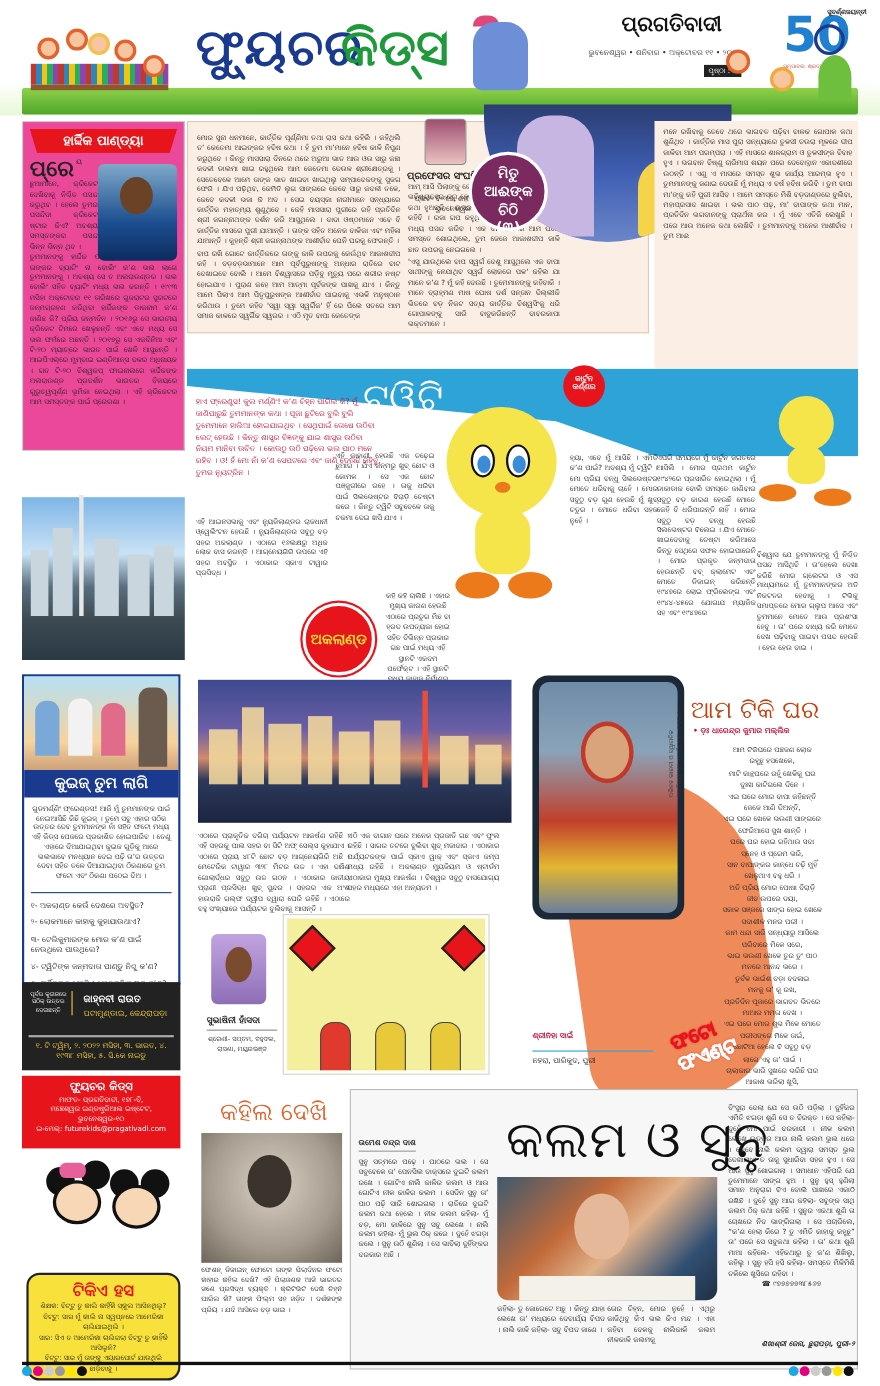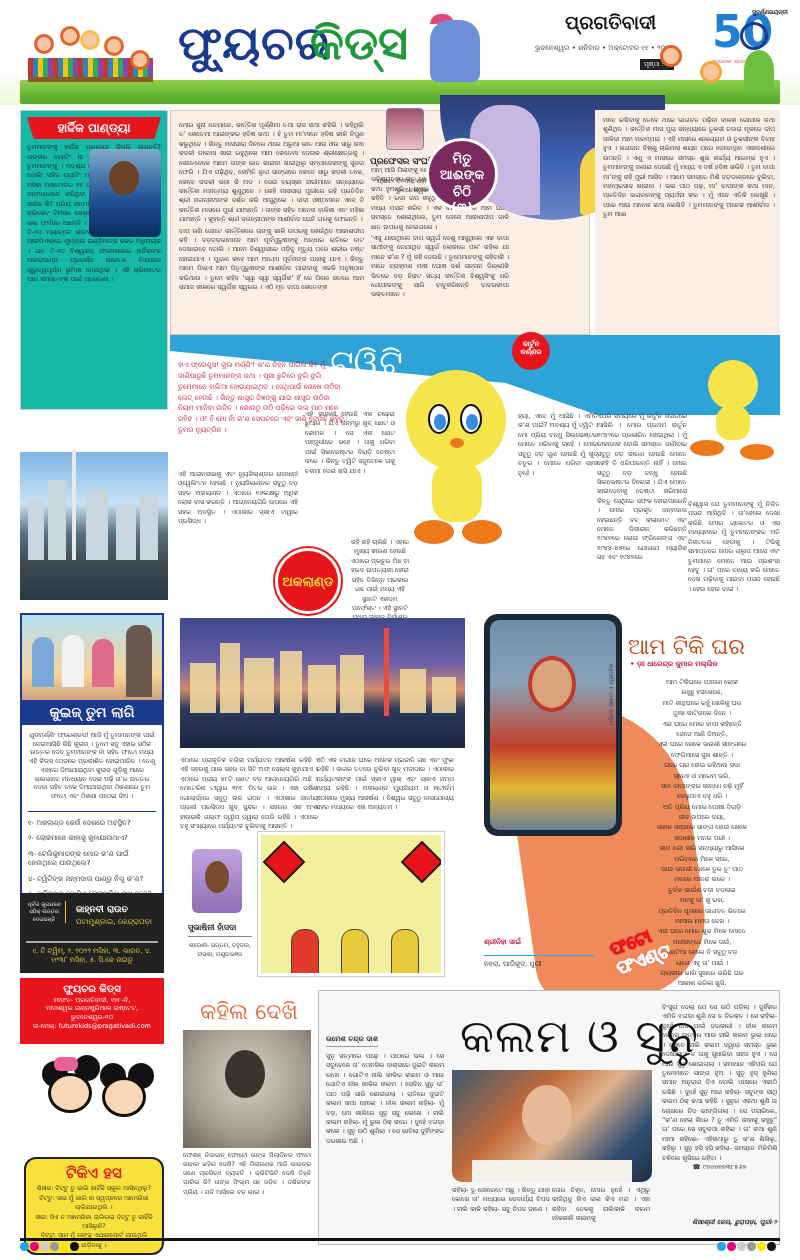--- a/index.html
+++ b/index.html
@@ -21,21 +21,21 @@
   #paper-date { left: 535px; top: 44px; font-size: 7px; color: #333; }
   #page-no { left: 640px; top: 59px; background: #222; color: #fff; font-size: 6.5px; padding: 1px 4px; }
   #anniv { left: 712px; top: 10px; width: 70px; height: 58px; }
   #anniv .five { font-size: 44px; font-weight: bold; color: #1f7fd0; line-height: 1; }
   #anniv .seal { position: absolute; left: 28px; top: 12px; width: 28px; height: 28px; border-radius: 50%; border: 3px solid #1a3a8f; }
   #anniv .sub { position: absolute; left: 0; top: 48px; font-size: 5px; color: #c0392b; white-space: nowrap; }
   #anniv .top { position: absolute; left: 40px; top: -2px; font-size: 6px; font-weight: bold; color: #111; }
   #kids-right { left: 660px; top: 45px; width: 120px; height: 50px; }
 
   
-  #hardik { left: 20px; top: 110px; width: 148px; height: 300px; border: 1px solid #ccc; background: #14b8a6; }
+  #hardik { left: 20px; top: 110px; width: 148px; height: 300px; border: 1px solid #ccc; background: #ec4899; }
   #hardik .head { margin: 6px 6px 0; background: #e8141b; color: #fff; font-weight: bold; font-size: 12px; text-align: center; padding: 3px 0; clip-path: polygon(0 0,100% 0,95% 100%,5% 100%); }
   #hardik .photo { position: absolute; right: 6px; top: 38px; width: 72px; height: 88px; border-radius: 6px; background: linear-gradient(#7fa9c9,#1d4f91 60%,#0d2c60); }
   #hardik .photo .face { position: absolute; left: 20px; top: 12px; width: 30px; height: 34px; border-radius: 50%; background: #6b4226; }
   #hardik .drop { font-size: 20px; font-weight: bold; float: left; margin-right: 2px; line-height: 1; }
   #hardik .body { padding: 4px 6px; }
 
   #city1 { left: 20px; top: 452px; width: 148px; height: 148px; background: linear-gradient(#7fb6e6 0%, #c9e2f5 35%, #5a6f7f 55%, #3d4a52 75%, #2a3a45 100%); }
   #city1 .bld { position: absolute; bottom: 40px; background: #c9d6de; }
   #city1 .tower { position: absolute; left: 52px; bottom: 40px; width: 4px; height: 110px; background: #e8e8e8; }
 
@@ -61,21 +61,21 @@
   .ear { position: absolute; width: 26px; height: 26px; border-radius: 50%; background: #111; }
   .mface { position: absolute; width: 44px; height: 40px; border-radius: 50%; background: #f7d7b5; border: 3px solid #111; }
   #joke .card { position: absolute; left: 4px; top: 110px; width: 140px; height: 98px; background: #f8e13a; border: 2px solid #222; border-radius: 12px; padding: 4px; text-align: center; }
   #joke .card .t { font-size: 15px; font-weight: bold; color: #e8141b; }
   #joke .card .l { font-size: 6.3px; line-height: 1.5; }
   #reg-left { left: 20px; top: 1242px; }
   #reg-right { left: 717px; top: 1242px; }
   .dot { display: inline-block; width: 9px; height: 9px; border-radius: 50%; margin-right: 1px; }
 
   
-  #letter { left: 170px; top: 110px; width: 420px; height: 225px; background: #fbeee4; border: 1px solid #e2c9b5; }
+  #letter { left: 170px; top: 110px; width: 420px; height: 193px; background: #fbeee4; border: 1px solid #e2c9b5; }
   #letter .c1 { position: absolute; left: 8px; top: 10px; width: 185px; }
   #letter .c2 { position: absolute; left: 200px; top: 55px; width: 138px; }
   #author-photo { left: 386px; top: 108px; width: 38px; height: 42px; border-radius: 4px; background: linear-gradient(#a05070,#e9c2c2); border: 1px solid #888; }
   #author-name { left: 370px; top: 155px; font-size: 9px; font-weight: bold; }
   #author-addr { left: 372px; top: 177px; font-size: 6.5px; text-align: center; width: 80px; }
   #story-art { left: 440px; top: 95px; width: 225px; height: 125px; border-radius: 0 0 120px 120px; background: linear-gradient(#2b3d72,#3f5fb3 50%,#6b86c9); overflow: hidden; }
   #story-art .granny { position: absolute; left: 30px; top: 10px; width: 70px; height: 110px; background: #c8b6e2; border-radius: 30px 30px 0 0; }
   #story-art .child { position: absolute; left: 140px; top: 50px; width: 50px; height: 70px; background: #f5d44a; border-radius: 25px 25px 4px 4px; }
   #story-badge { left: 426px; top: 138px; width: 72px; height: 72px; border-radius: 50%; background: #7b2a5f; border: 3px solid #fff; color: #fff; text-align: center; font-size: 13px; font-weight: bold; padding-top: 10px; line-height: 1.25; }
   #letter-right { left: 595px; top: 110px; width: 185px; height: 225px; background: #fbeee4; }
@@ -181,20 +181,24 @@
   <div class="abs kid" style="left:40px;top:16px;width:22px;height:22px;border-color:#f2a93b;"></div>
   <div class="abs" style="left:84px;top:5px;width:30px;height:40px;background:#6fbf3e;border-radius:50% 50% 0 0;"></div>
 </div>
 
 <div id="hardik" class="abs">
   <div class="head">ହାର୍ଦ୍ଦିକ ପାଣ୍ଡ୍ୟା</div>
   <div class="photo">
       <div class="face"></div>
     </div>
   <div class="body txt">
+    <div style="width:62px;">
+      <span class="drop">ପ୍ରେ</span>
+      <span>ୟ ଛୁଆମାନେ, କ୍ରିକେଟ ଦେଖିବାକୁ ନିଶ୍ଚିତ ପସନ୍ଦ କରୁଥିବ । ହେଲେ ତୁମର ପସନ୍ଦିଦା କ୍ରିକେଟ ଷ୍ଟାର କିଏ? ଅବଶ୍ୟ ସମସ୍ତଙ୍କର ପସନ୍ଦ ଭିନ୍ନ ଭିନ୍ନ ଥିବ ।</span>
+    </div>
     <div>ତୁମମାନଙ୍କୁ ହାର୍ଦ୍ଦିକ ପାଣ୍ଡ୍ୟା କିପରି ଲାଗନ୍ତି? ତାଙ୍କର ବ୍ୟାଟିଂ ନା ବୋଲିଂ କ’ଣ ଭଲ ଲାଗେ ତୁମମାନଙ୍କୁ । ଅବଶ୍ୟ ସେ ତ ଅଲରାଉଣ୍ଡର । ଭଲ ବୋଲିଂ ସହିତ ବ୍ୟାଟିଂ ମଧ୍ୟ ଭଲ କରନ୍ତି । ୧୯୯୩ ମସିହା ଅକ୍ଟୋବର ୧୧ ତାରିଖରେ ଗୁଜରାଟର ସୁରଟରେ ଜନ୍ମଗ୍ରହଣ କରିଥିବା ହାର୍ଦ୍ଦିକଙ୍କ ଡାକନାମ କ’ଣ ଜାଣିଛ କି? ପ୍ରିୟ ଜନ୍ମଦିନ । ୨୦୧୬ରୁ ସେ ଭାରତୀୟ କ୍ରିକେଟ ଟିମରେ ଖେଳୁଛନ୍ତି ଏବଂ ଏବେ ମଧ୍ୟ ସେ ଭଲ ଫର୍ମରେ ଅଛନ୍ତି । ୨୦୧୭ରୁ ସେ ଏକଦିନିଆ ଏବଂ ଟି-୨୦ ମ୍ୟାଚ୍‌ରେ ଭାରତ ପାଇଁ ଖେଳି ଆସୁଛନ୍ତି । ଆଇପିଏଲ୍‌ରେ ମୁମ୍ବାଇ ଇଣ୍ଡିଆନ୍ସ ଦଳର ଅଧିନାୟକ । ଗତ ଟି-୨୦ ବିଶ୍ୱକପ୍ ଫାଇନାଲରେ ହାର୍ଦ୍ଦିକଙ୍କ ଅଲରାଉଣ୍ଡ ପ୍ରଦର୍ଶନ ଭାରତର ବିଜୟରେ ଗୁରୁତ୍ୱପୂର୍ଣ୍ଣ ଭୂମିକା ନେଇଥିଲା । ଏହି କ୍ରିକେଟର ଆମ ସମସ୍ତଙ୍କ ପାଇଁ ପ୍ରେରଣା ।</div>
   </div>
 </div>
 
 <div id="city1" class="abs">
   <div class="bld" style="left:8px;width:16px;height:60px;"></div>
   <div class="bld" style="left:28px;width:18px;height:80px;"></div>
   <div class="tower"></div>
   <div class="bld" style="left:66px;width:22px;height:70px;"></div>
   <div class="bld" style="left:96px;width:20px;height:56px;"></div>

